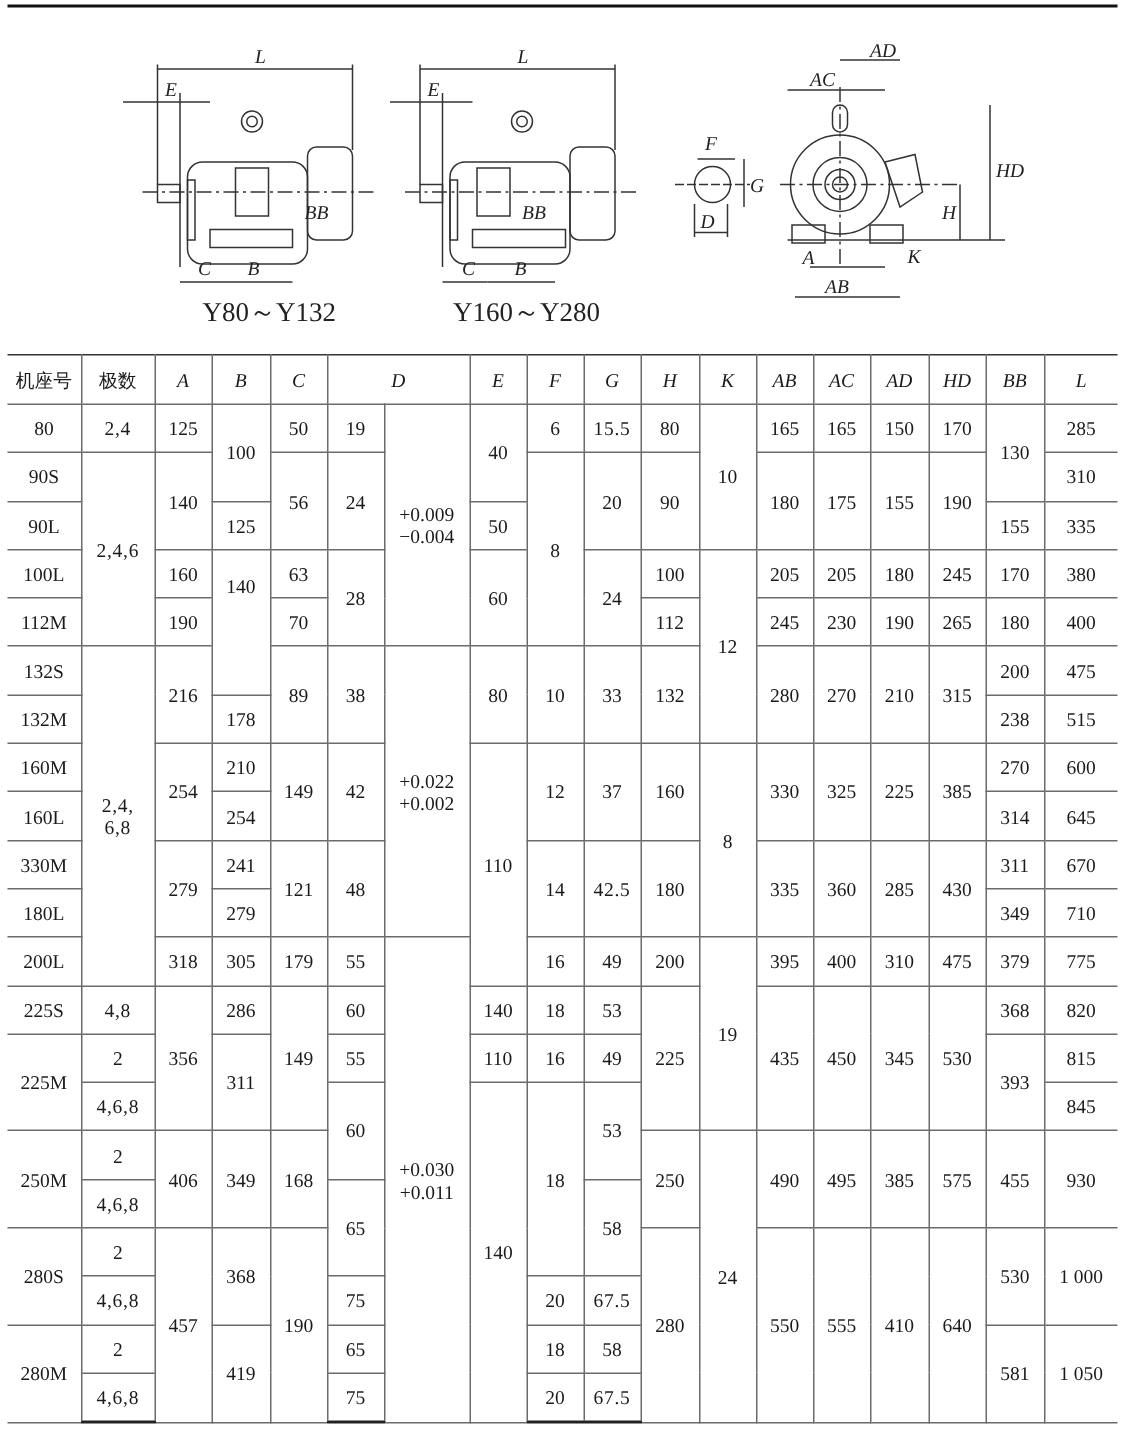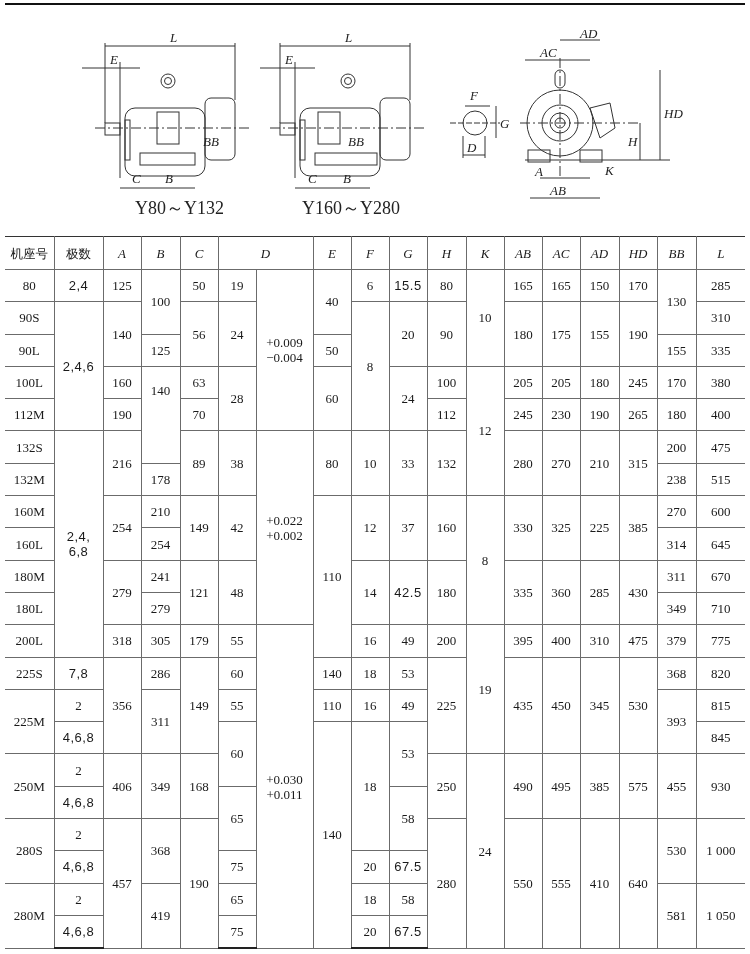--- a/index.html
+++ b/index.html
@@ -12,21 +12,21 @@
   table.spec { position: absolute; left: 5px; top: 236px; border-collapse: collapse; table-layout: fixed; width: 740px; }
   table.spec td, table.spec th { border: 1px solid #6b6b6b; text-align: center; vertical-align: middle;
       font-size: 13px; font-weight: normal; padding: 0; height: 31.3px; line-height: 15px; }
   table.spec th { height: 32px; font-style: italic; font-size: 13px; }
   table.spec th.cjk { font-style: normal; font-family: "DejaVu Sans", sans-serif; font-size: 12.5px; margin-top: 37px; }
   table.spec tr:first-child th { border-top: 1.5px solid #333; }
   table.spec tr:last-child td { border-bottom: 2px solid #222; }
   table.spec td:first-child, table.spec th:first-child { border-left: none; }
   table.spec td:last-child, table.spec th:last-child { border-right: none; }
   .tol { font-family: Liberation Serif, serif; font-size: 12.5px; line-height: 20px; }
-  .mono { font-family: Liberation Sans, sans-serif; font-size: 12.5px; letter-spacing: 0.5px; }
+  .mono { font-family: Liberation Serif, serif; font-size: 12.5px; letter-spacing: 0.5px; }
   .lbl { font-style: italic; font-family: "Liberation Serif", serif; font-size: 13px; fill: #222; }
 </style>
 </head>
 <body>
 
 <div class="top-rule"></div>
 
 <div class="figure">
   <svg viewBox="0 0 610 185" xmlns="http://www.w3.org/2000/svg">
     <g stroke="#333" stroke-width="1" fill="none">
@@ -293,21 +293,21 @@
   </tr>
 
   <tr>
     <td>160L</td>
     <td>254</td>
     <td>314</td>
     <td>645</td>
   </tr>
 
   <tr>
-    <td>180M</td>
+    <td>330M</td>
     <td rowspan="2">279</td>
     <td>241</td>
     <td rowspan="2">121</td>
     <td rowspan="2">48</td>
     <td rowspan="2">14</td>
     <td rowspan="2" class="mono">42.5</td>
     <td rowspan="2">180</td>
     <td rowspan="2">335</td>
     <td rowspan="2">360</td>
     <td rowspan="2">285</td>
@@ -340,21 +340,21 @@
     <td>395</td>
     <td>400</td>
     <td>310</td>
     <td>475</td>
     <td>379</td>
     <td>775</td>
   </tr>
 
   <tr>
     <td>225S</td>
-    <td class="mono">7,8</td>
+    <td class="mono">4,8</td>
     <td rowspan="3">356</td>
     <td>286</td>
     <td rowspan="3">149</td>
     <td>60</td>
     <td>140</td>
     <td>18</td>
     <td>53</td>
     <td rowspan="3">225</td>
     <td rowspan="3">435</td>
     <td rowspan="3">450</td>

